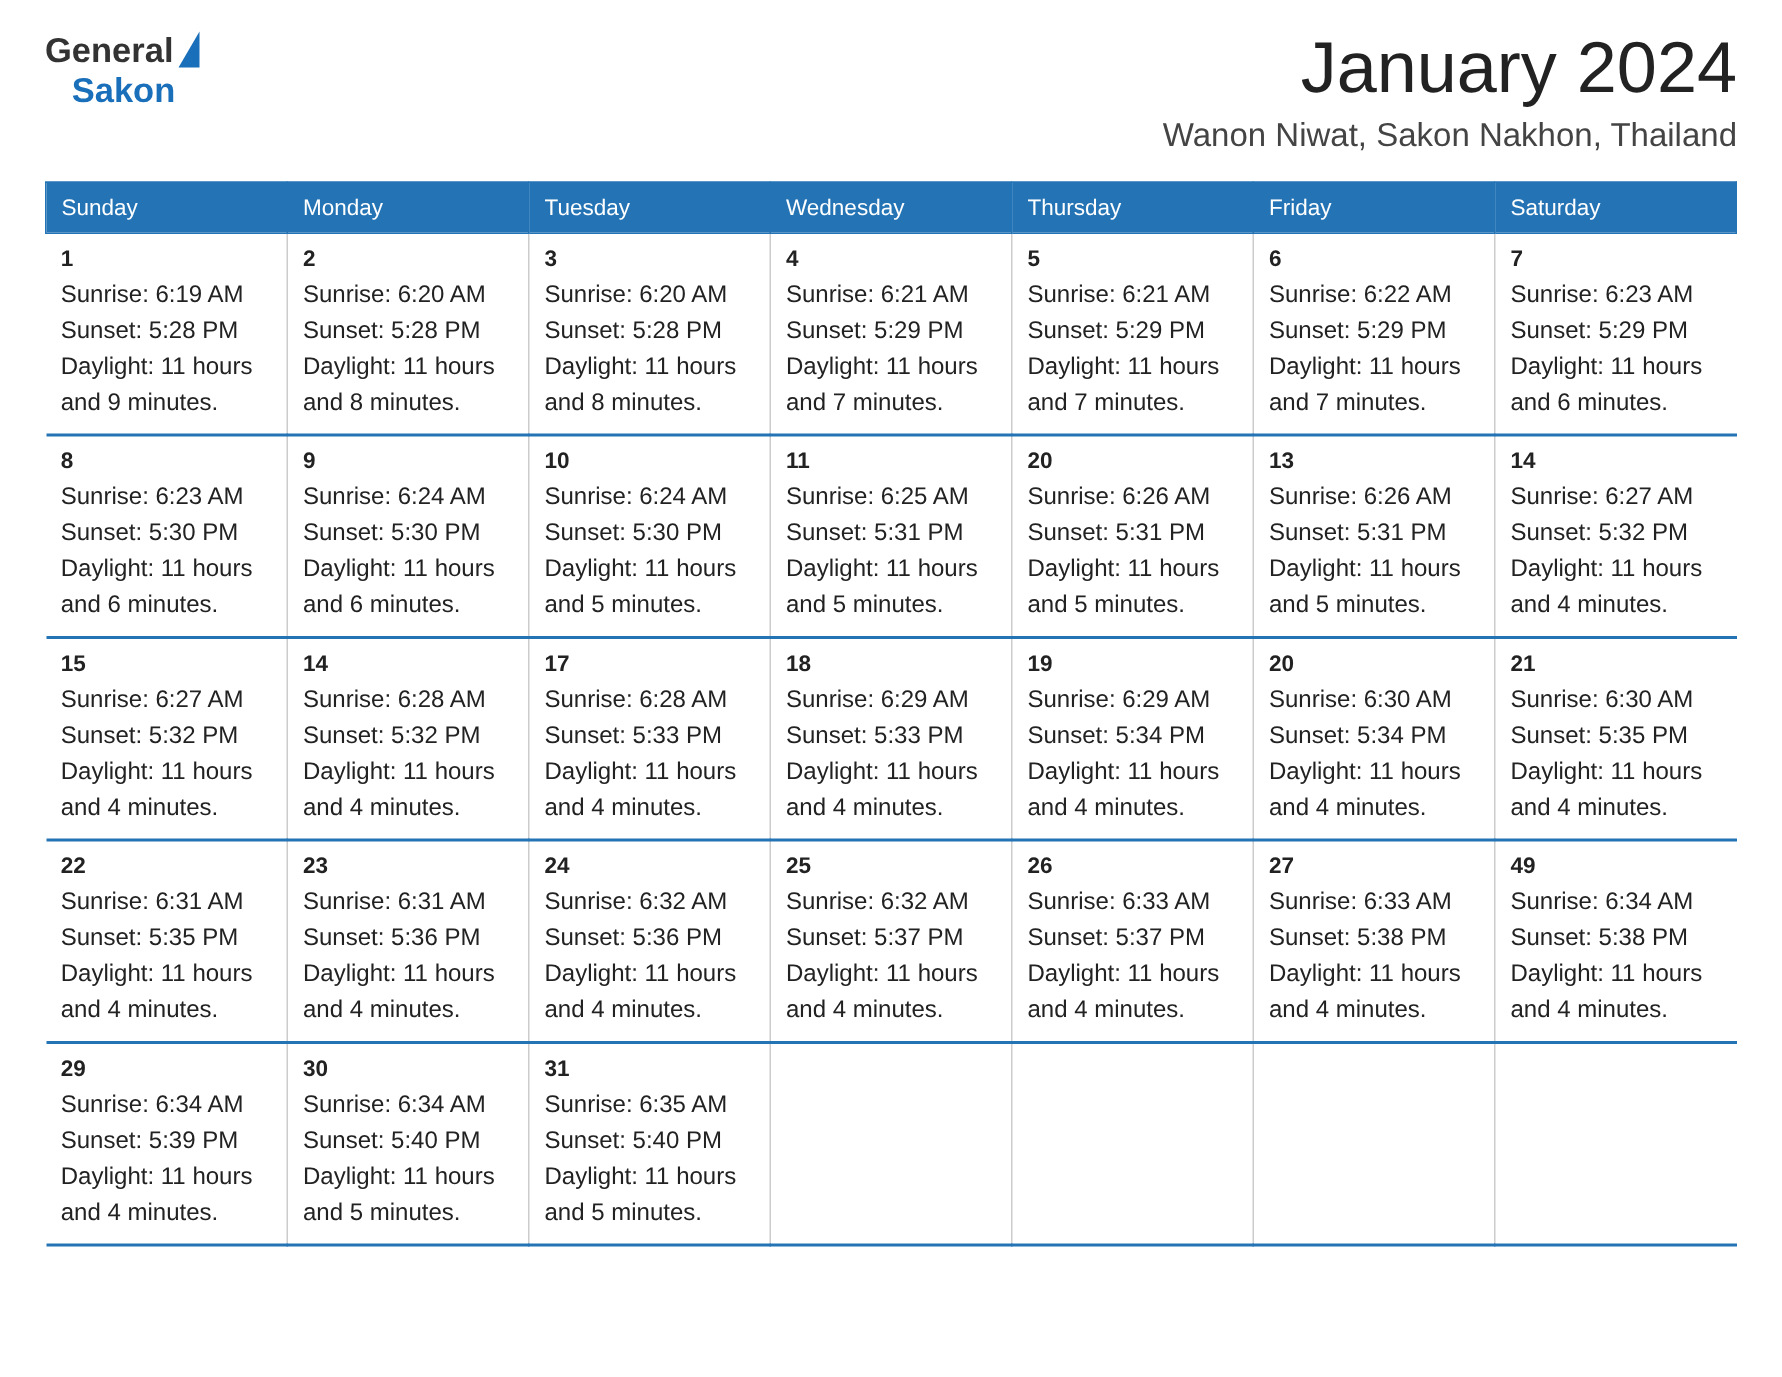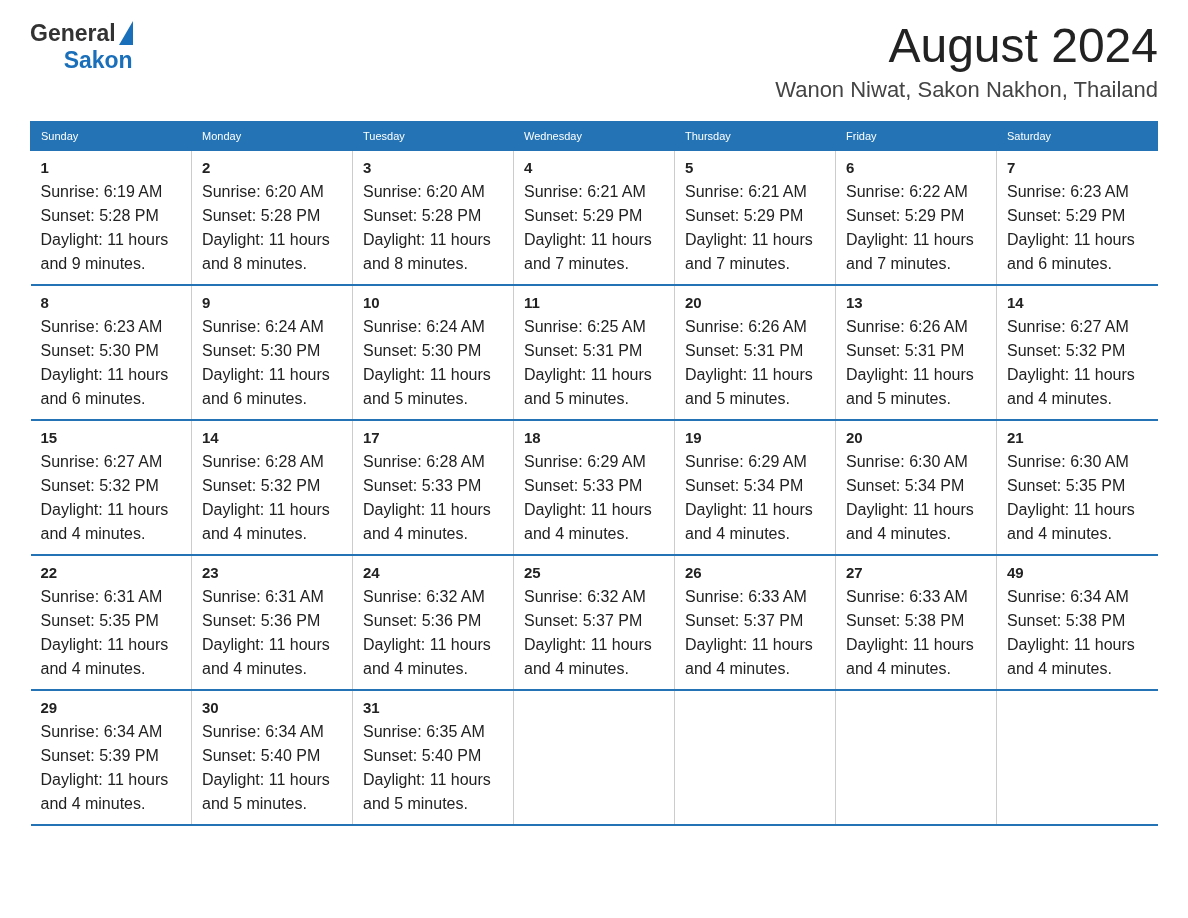--- a/index.html
+++ b/index.html
@@ -12,21 +12,21 @@
     }
     .header {
       display: flex;
       justify-content: space-between;
       align-items: flex-start;
       margin-bottom: 18px;
     }
     .logo-wrapper {
       display: flex;
       flex-direction: column;
-      align-items: flex-end;
+      align-items: center;
     }
     .logo-row1 {
       display: flex;
       align-items: center;
     }
     .title-block {
       text-align: right;
     }
     .title-block h1 {
       font-size: 48px;
@@ -43,21 +43,21 @@
     table {
       width: 100%;
       border-collapse: collapse;
       table-layout: fixed;
     }
     thead tr {
       background-color: #2474b5;
     }
     thead th {
       color: #fff;
-      font-size: 11px;
+      font-size: 15px;
       font-weight: normal;
       padding: 8px 10px;
       text-align: left;
       border: 1px solid #2474b5;
     }
     tbody tr {
       border-bottom: 2px solid #2474b5;
     }
     tbody td {
       vertical-align: top;
@@ -92,21 +92,21 @@
   <div class="logo-wrapper">
     <div class="logo-row1">
       <span style="font-size:23px;font-weight:bold;color:#333;font-family:Arial,sans-serif;">General</span>
       <span style="display:inline-block;width:0;height:0;border-left:14px solid transparent;border-bottom:24px solid #1a6fba;margin-left:3px;position:relative;top:-1px;"></span>
     </div>
     <div>
       <span style="font-size:23px;font-weight:bold;color:#1a6fba;font-family:Arial,sans-serif;margin-left:2px;">Sakon</span>
     </div>
   </div>
   <div class="title-block">
-    <h1>August 2024</h1>
+    <h1>January 2024</h1>
     <h2>Wanon Niwat, Sakon Nakhon, Thailand</h2>
   </div>
 </div>
 
 <table>
   <thead>
     <tr>
     <th>Sunday</th>
         <th>Monday</th>
         <th>Tuesday</th>

